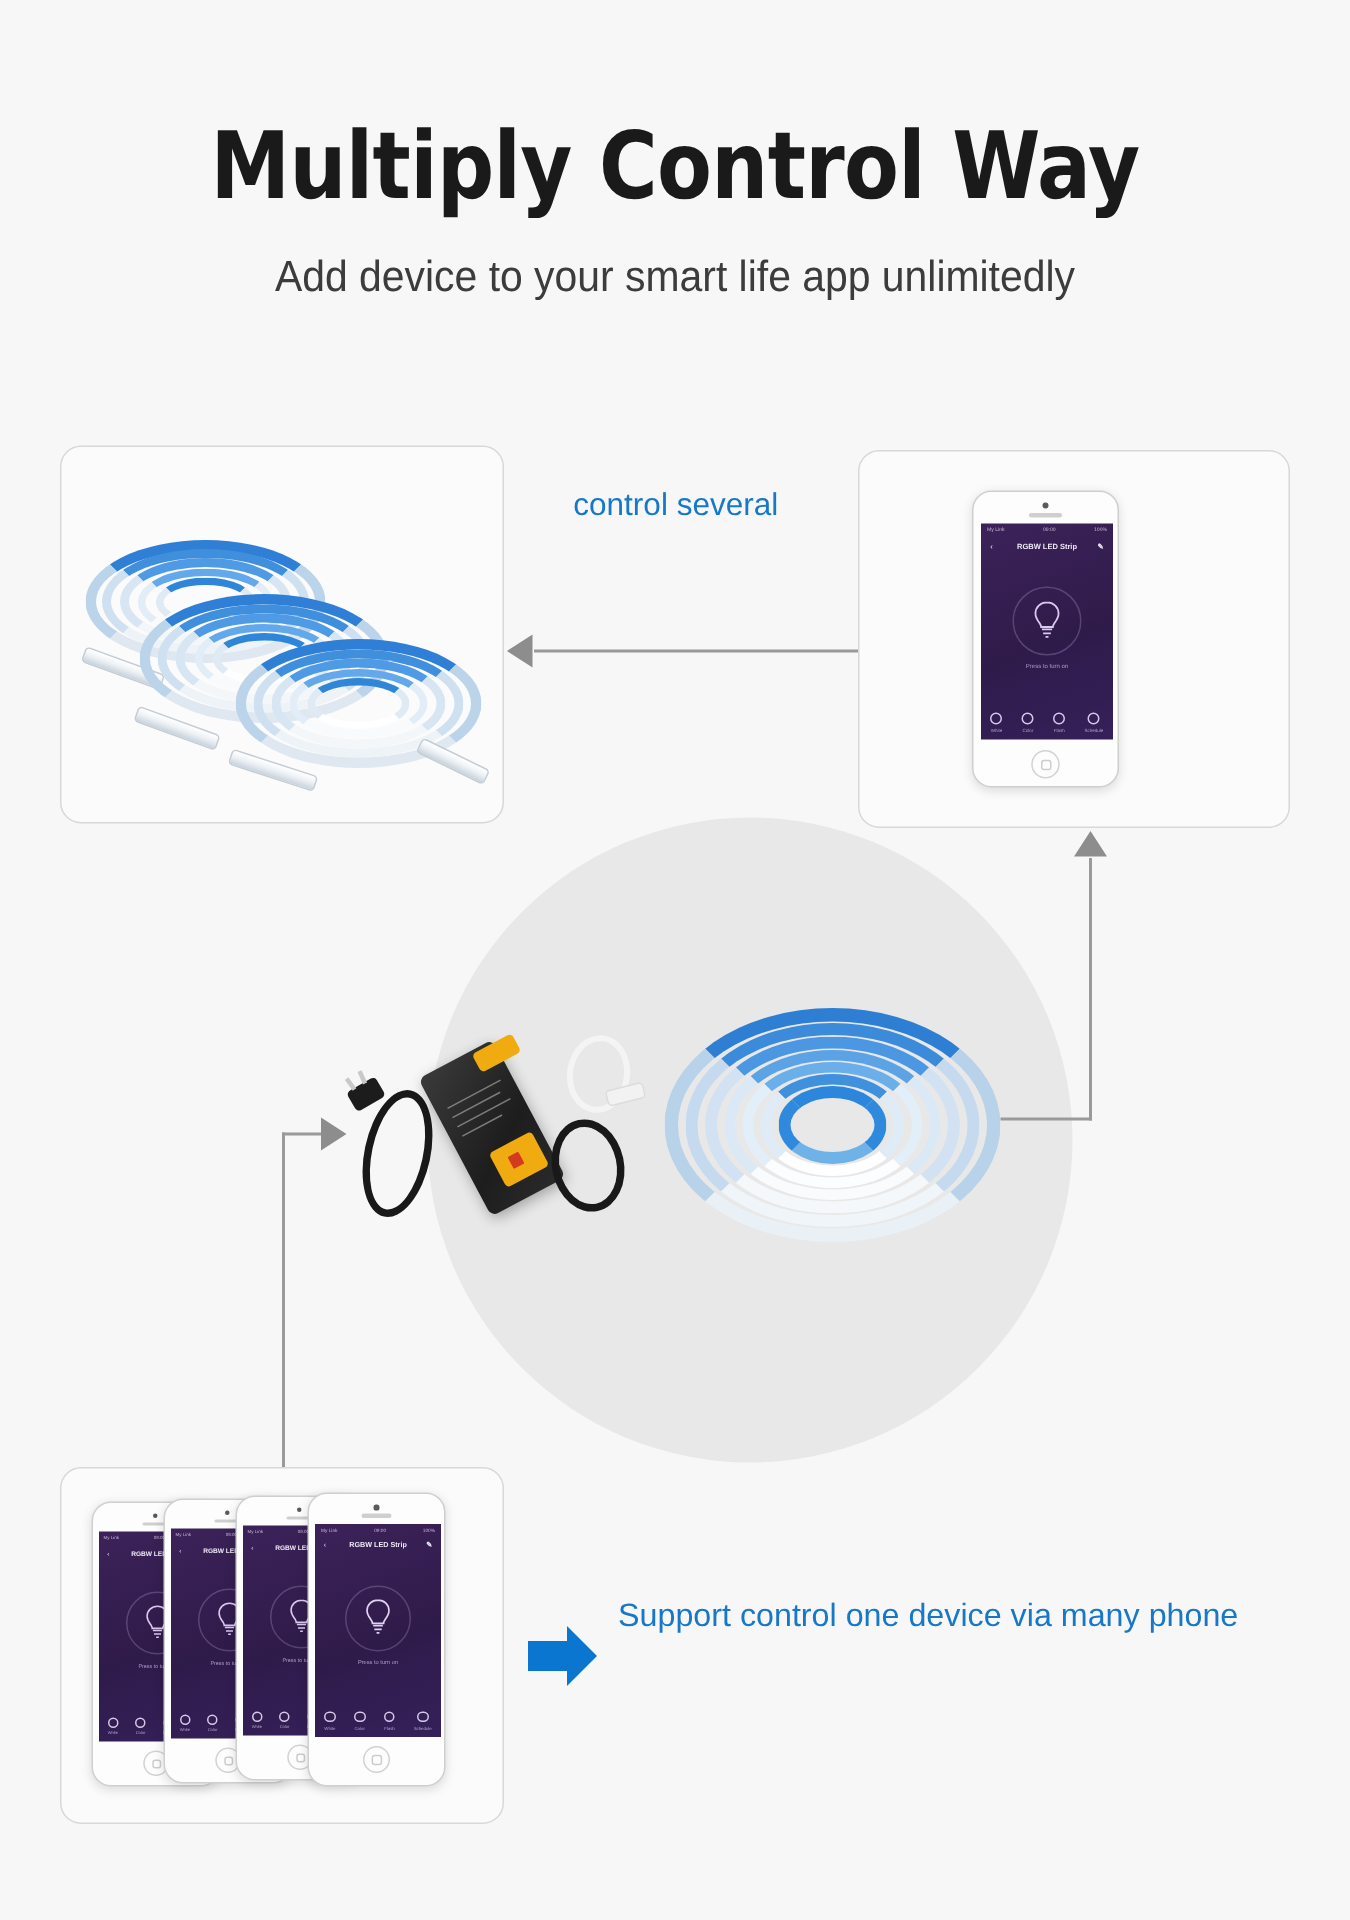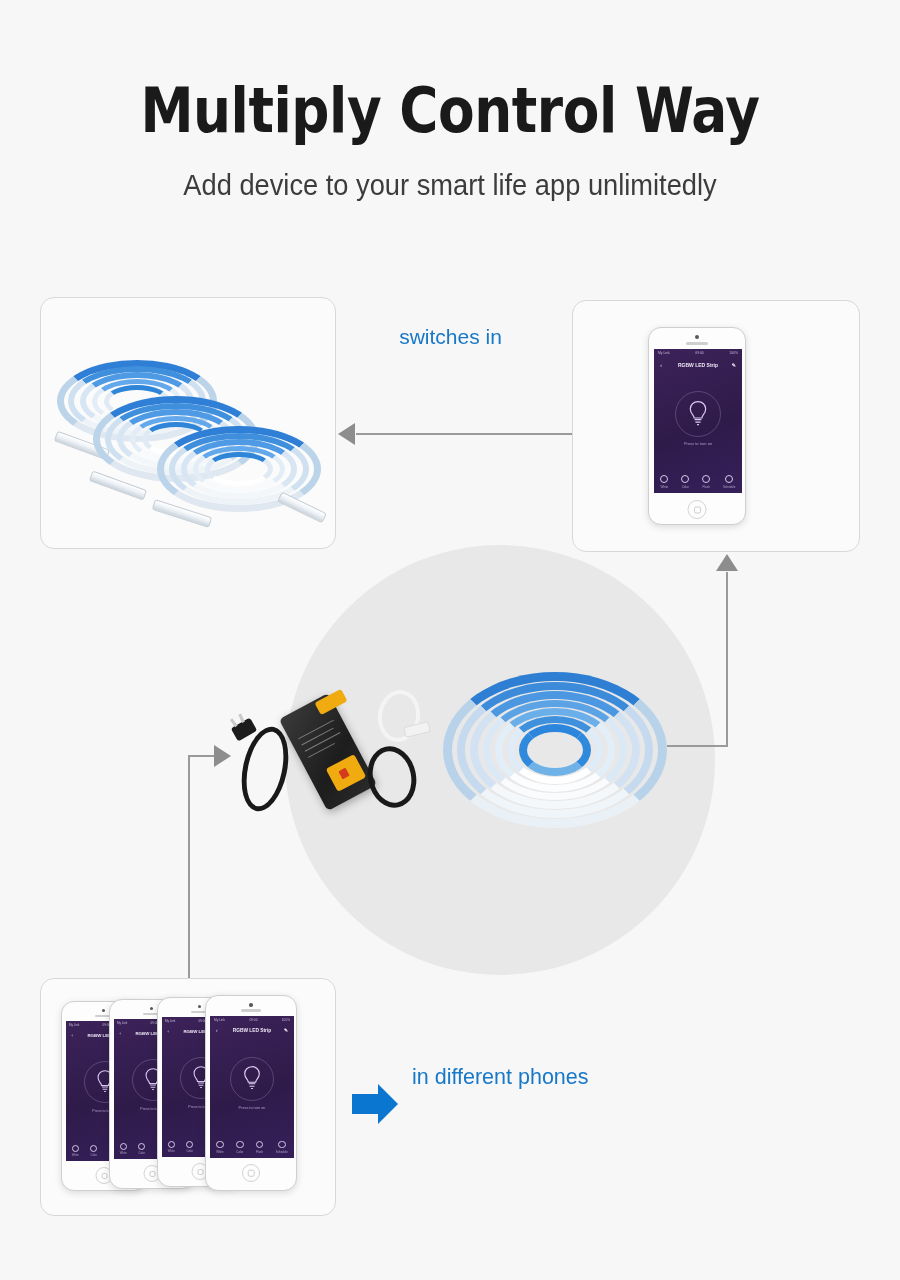--- a/index.html
+++ b/index.html
@@ -193,21 +193,21 @@
 
 <div class="conn conn-h" style="left:667px; top:745px; width:61px;"></div>
 <div class="conn conn-v" style="left:726px; top:572px; height:175px;"></div>
 <div class="arrow-head arrow-up" style="left:716px; top:554px;"></div>
 
 <div class="conn conn-v" style="left:188px; top:755px; height:224px;"></div>
 <div class="conn conn-h" style="left:188px; top:755px; width:28px;"></div>
 <div class="arrow-head arrow-right" style="left:214px; top:745px;"></div>
 
 <div class="caption-top">
-  <div>switches in</div>
+  <div>control several</div>
 </div>
 
 <div class="card" id="card-strips">
 
   <div class="reel" style="left:16px; top:62px; width:160px; height:82px;">
     <div class="ring" style="left:0;   top:0;   width:160px; height:82px; border-width:7px; border-color:#2f7fd6 #bcd4ea #dfe8f1 #bcd4ea;"></div>
     <div class="ring" style="left:11px;top:6px; width:138px; height:70px; border-width:6px; border-color:#3f8fdd #cfe0f0 #eef3f8 #cfe0f0;"></div>
     <div class="ring" style="left:23px;top:12px;width:114px; height:58px; border-width:6px; border-color:#4f9ae4 #d8e6f4 #f3f7fa #d8e6f4;"></div>
     <div class="ring" style="left:35px;top:19px;width:90px;  height:45px; border-width:5px; border-color:#63a8ea #e2edf7 #f8fafc #e2edf7;"></div>
     <div class="ring" style="left:47px;top:25px;width:66px;  height:33px; border-width:5px; border-color:#2f86d8 #dfeaf5 #ffffff #dfeaf5;"></div>
@@ -504,14 +504,14 @@
   <div class="cring" style="left:64px;top:44px;width:96px;  height:68px;  border-width:7px;  border-color:#3f90dd #dfebf7 #ffffff #dfebf7;"></div>
   <div class="cring" style="left:76px;top:52px;width:72px;  height:52px;  border-width:8px;  border-color:#2b86dc #2f8ade #6fb2e8 #2f8ade;"></div>
 </div>
 
 <div class="big-arrow">
   <svg width="46" height="44" viewBox="0 0 46 44">
       <path d="M0 12h26V2l20 20-20 20V32H0z" fill="#0b76d0"></path>
     </svg>
 </div>
 <div class="caption-bottom">
-  <div>in different phones</div>
+  <div>Support control one device via many phone</div>
 </div>
 
 </body></html>

